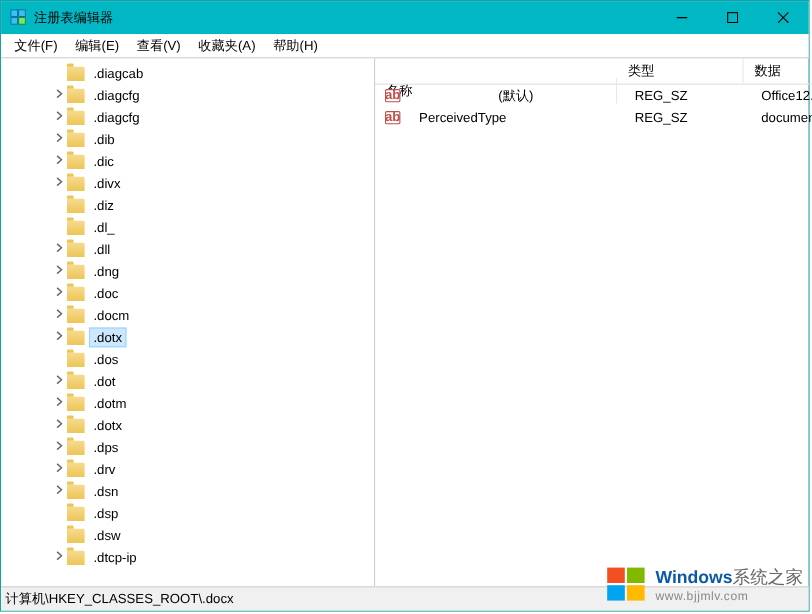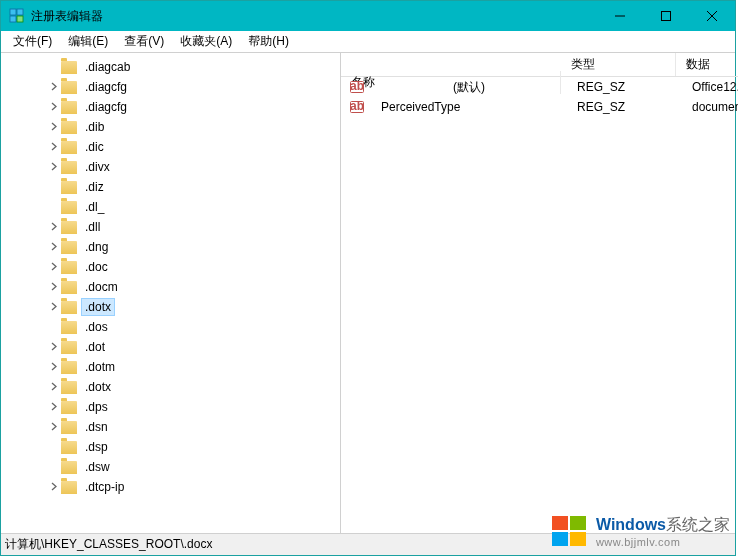--- a/index.html
+++ b/index.html
@@ -220,20 +220,27 @@
                 <path d="M2 1 L6 4.5 L2 8" fill="none" stroke="#666" stroke-width="1.3"></path>
               </svg></span>
             <span class="folder-icon"></span>
             <span class="node-label">.dps</span>
           </div>
           <div class="tree-node">
             <span class="expander"><svg width="9" height="9" viewBox="0 0 9 9">
                 <path d="M2 1 L6 4.5 L2 8" fill="none" stroke="#666" stroke-width="1.3"></path>
               </svg></span>
             <span class="folder-icon"></span>
+            <span class="node-label">.drv</span>
+          </div>
+          <div class="tree-node">
+            <span class="expander"><svg width="9" height="9" viewBox="0 0 9 9">
+                <path d="M2 1 L6 4.5 L2 8" fill="none" stroke="#666" stroke-width="1.3"></path>
+              </svg></span>
+            <span class="folder-icon"></span>
             <span class="node-label">.dsn</span>
           </div>
           <div class="tree-node">
             <span class="expander"></span>
             <span class="folder-icon"></span>
             <span class="node-label">.dsp</span>
           </div>
           <div class="tree-node">
             <span class="expander"></span>
             <span class="folder-icon"></span>

